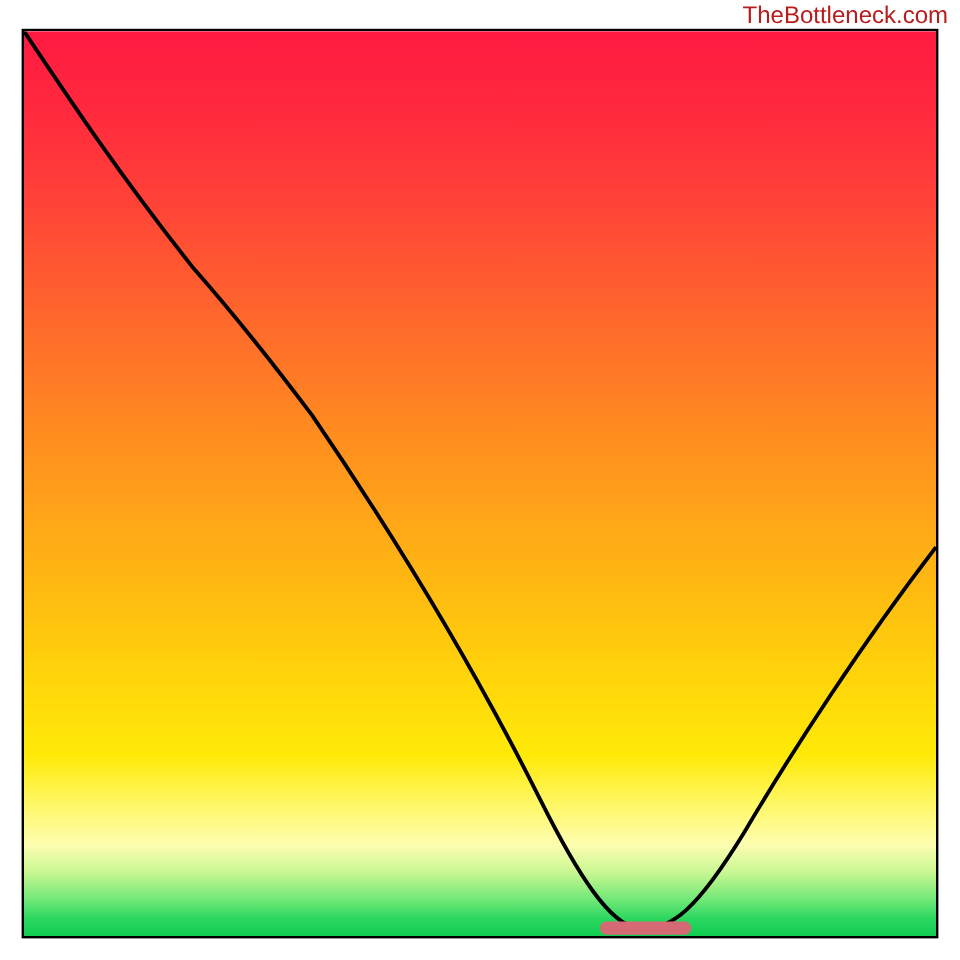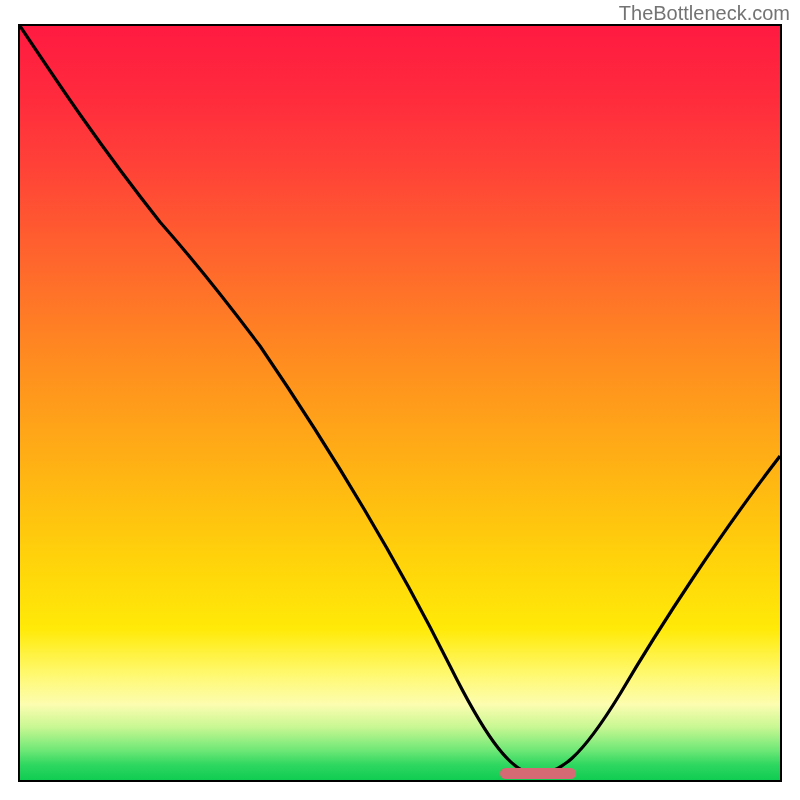--- a/index.html
+++ b/index.html
@@ -8,21 +8,21 @@
     width: 800px;
     height: 800px;
     position: relative;
     font-family: Arial, sans-serif;
     background: #ffffff;
   }
   .watermark {
     position: absolute;
     top: 2px;
     right: 10px;
-    color: #737373;
+    color: #b91c1c;
     font-size: 20px;
     font-weight: 500;
     z-index: 10;
   }
   .chart-frame {
     position: absolute;
     top: 24px;
     left: 18px;
     width: 764px;
     height: 758px;

